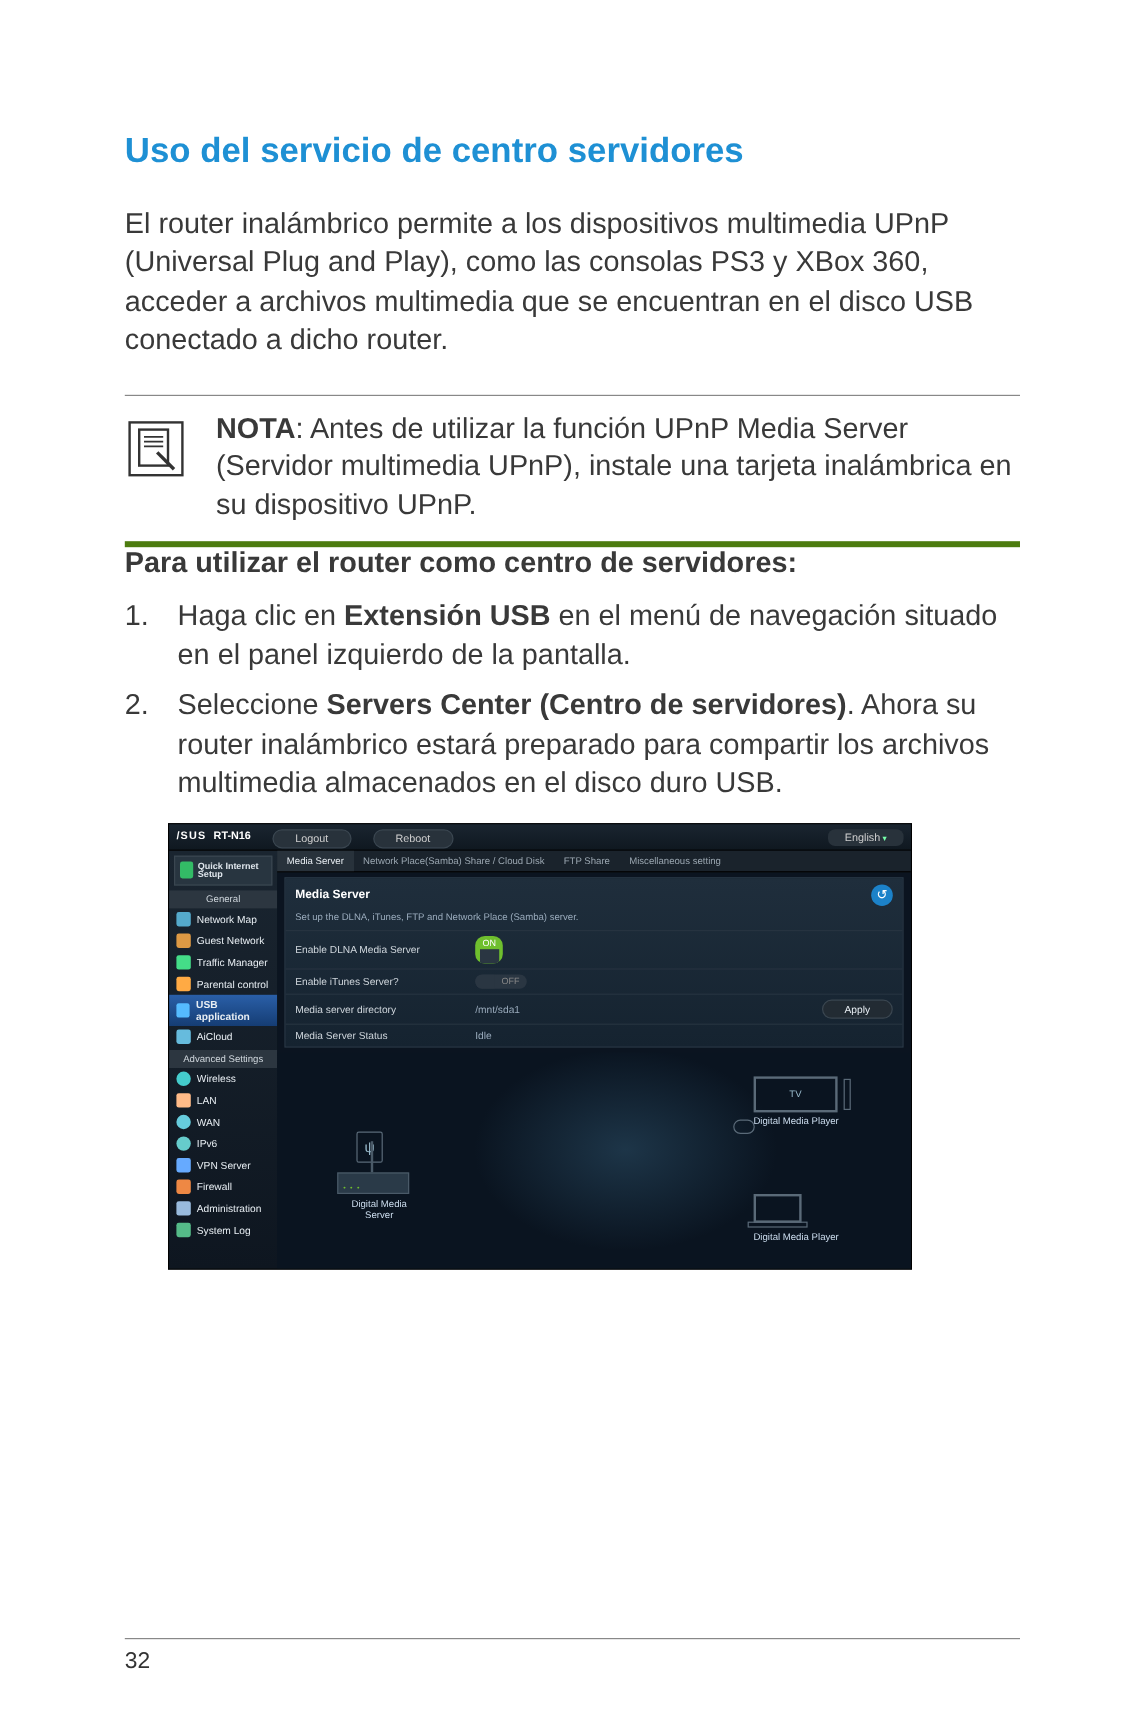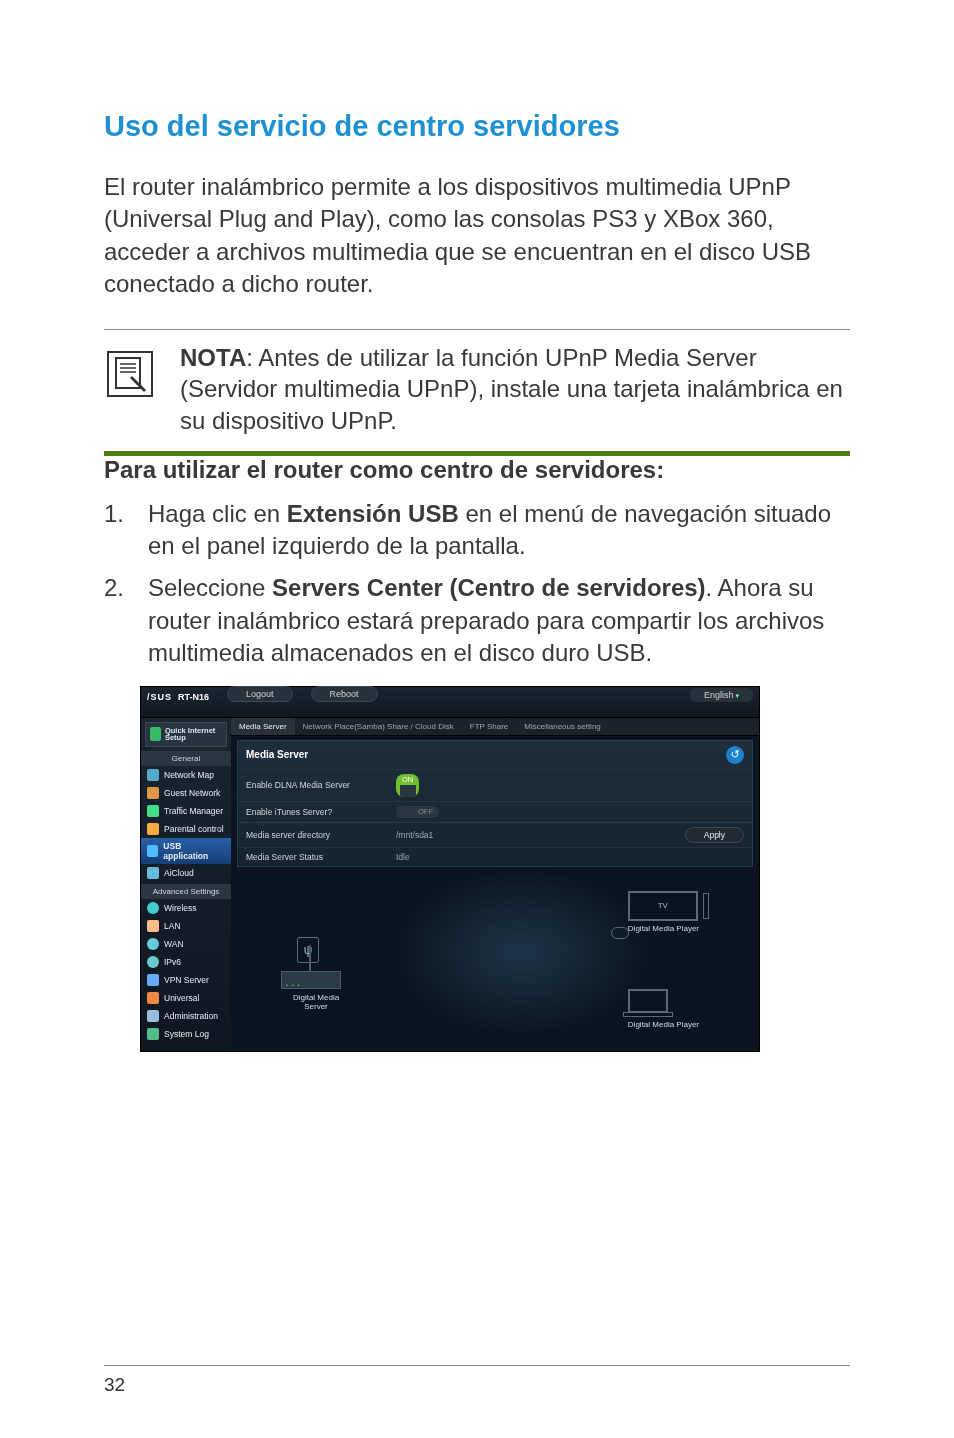--- a/index.html
+++ b/index.html
@@ -70,23 +70,23 @@
       width: 620px;
       margin: 16px 0 0 36px;
       background: #111922;
       font-family: Arial, sans-serif;
       font-size: 9px;
       color: #cfcfcf;
       border: 1px solid #000;
     }
     .ss-header {
       display: flex;
-      align-items: flex-end;
+      align-items: flex-start;
       height: 22px;
-      padding: 15px 6px;
+      padding: 4px 6px;
       background: linear-gradient(#1a2530,#0f1820);
       border-bottom: 1px solid #000;
     }
     .ss-logo { color: #fff; font-weight: bold; letter-spacing: 1px; }
     .ss-model { color: #fff; margin-left: 6px; font-weight: bold; }
     .ss-btn {
       margin-left: 18px;
       background: #28323b;
       padding: 2px 18px;
       border-radius: 8px;
@@ -296,21 +296,21 @@
       <div class="ss-item">
           <span class="ic ic-ipv6"></span>
           <span>IPv6</span>
         </div>
       <div class="ss-item">
           <span class="ic ic-vpn"></span>
           <span>VPN Server</span>
         </div>
       <div class="ss-item">
           <span class="ic ic-fw"></span>
-          <span>Universal</span>
+          <span>Firewall</span>
         </div>
       <div class="ss-item">
           <span class="ic ic-admin"></span>
           <span>Administration</span>
         </div>
       <div class="ss-item">
           <span class="ic ic-log"></span>
           <span>System Log</span>
         </div>
     </div>
@@ -321,20 +321,21 @@
         <div class="ss-tab">Network Place(Samba) Share / Cloud Disk</div>
         <div class="ss-tab">FTP Share</div>
         <div class="ss-tab">Miscellaneous setting</div>
       </div>
 
       <div class="ss-panel">
         <div class="ss-panel-hdr">
           <h4>Media Server</h4>
           <div class="ss-refresh">↺</div>
         </div>
+        <div class="ss-panel-sub">Set up the DLNA, iTunes, FTP and Network Place (Samba) server.</div>
 
         <div class="ss-row">
           <span class="lab">Enable DLNA Media Server</span>
           <span class="toggle on">
               <span class="txt">ON</span>
               <span class="knob"></span>
             </span>
         </div>
         <div class="ss-row">
           <span class="lab">Enable iTunes Server?</span>

